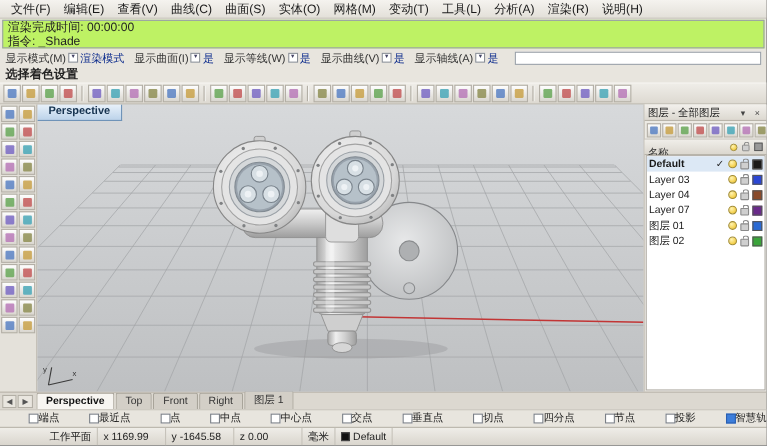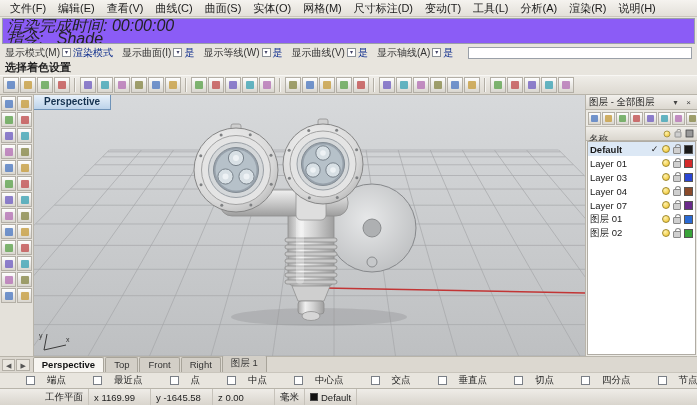--- a/index.html
+++ b/index.html
@@ -6,22 +6,22 @@
   *{box-sizing:border-box;}
   .window{width:697px;height:405px;display:flex;flex-direction:column;background:#e8e5de;
     font-family:"Liberation Sans",sans-serif;font-size:11px;color:#1a1a1a;position:relative;overflow:hidden;}
 
   
   .menubar{height:17px;display:flex;align-items:center;padding:0 4px;
     background:linear-gradient(#f5f3ef,#e3e0d9);border-bottom:1px solid #c9c5bc;flex:none;}
   .mitem{padding:1px 6px;white-space:nowrap;cursor:default;}
 
   
-  .cmdwrap{margin:1px 2px;background:#8b5cf6;border:1px solid #9aa0a8;height:26px;overflow:hidden;
-    font-size:16px;line-height:13px;padding:0 4px;color:#222;flex:none;font-style:italic;}
+  .cmdwrap{margin:1px 2px;background:#bef264;border:1px solid #9aa0a8;height:26px;overflow:hidden;
+    font-size:11px;line-height:13px;padding:0 4px;color:#222;flex:none;}
 
   
   .optrow{height:15px;display:flex;align-items:center;gap:9px;padding:0 5px;font-size:10px;flex:none;}
   .chip{display:flex;align-items:center;gap:2px;white-space:nowrap;}
   .clabel{color:#333;}
   .cbox{width:9px;height:9px;border:1px solid #8a8f96;background:#fff;font-size:6px;line-height:7px;
     text-align:center;color:#446;}
   .cval{color:#0a2a8c;}
   .cmdinput{flex:1;height:12px;background:#fff;border:1px solid #9aa0a8;margin-left:6px;}
 
@@ -82,21 +82,21 @@
   .tarrow{font-size:7px;padding:2px 3px;color:#555;border:1px solid #b3afa6;background:#e9e6df;height:12px;
     line-height:7px;margin:0 1px 1px 0;cursor:default;}
   .tabstrip{display:flex;align-items:flex-end;margin-left:2px;}
   .vtab{font-size:9.5px;padding:1px 8px 2px;border:1px solid #a8a49a;border-bottom:none;background:#d3cfc7;
     margin-right:1px;color:#333;border-radius:2px 2px 0 0;white-space:nowrap;cursor:default;}
   .vtab.act{background:#f7f5f1;font-weight:bold;color:#111;}
 
   
   .osnaprow{height:16px;display:flex;align-items:center;gap:7px;padding:0 6px;background:#e8e5de;
     border-top:1px solid #c9c5bc;font-size:9.5px;flex:none;}
-  .snap{display:flex;align-items:center;gap:12px;white-space:nowrap;cursor:default;padding-left:20px;}
+  .snap{display:flex;align-items:center;gap:0;white-space:nowrap;cursor:default;padding-left:20px;}
   .cb{width:9px;height:9px;border:1px solid #7a7f86;background:#fff;flex:none;}
   .cb.on{background:#3d7edb;border-color:#2a5faf;}
 
   
   .statusrow{height:17px;display:flex;align-items:center;background:linear-gradient(#efede8,#d9d5cd);
     border-top:1px solid #b8b4aa;font-size:9.5px;color:#222;flex:none;padding-left:40px;}
   .sseg{padding:0 5px;border-right:1px solid #c6c2ba;height:100%;display:flex;align-items:center;white-space:nowrap;}
   .coord{min-width:62px;}
   .chipc{width:8px;height:8px;border:1px solid #444;background:#111;margin-right:3px;flex:none;}
   .stogs{display:flex;height:100%;}
@@ -108,21 +108,20 @@
 <div class="window">
 
   <div class="menubar">
       <span class="mitem">文件(F)</span>
       <span class="mitem">编辑(E)</span>
       <span class="mitem">查看(V)</span>
       <span class="mitem">曲线(C)</span>
       <span class="mitem">曲面(S)</span>
       <span class="mitem">实体(O)</span>
       <span class="mitem">网格(M)</span>
-      <span class="mitem">尺寸标注(D)</span>
       <span class="mitem">变动(T)</span>
       <span class="mitem">工具(L)</span>
       <span class="mitem">分析(A)</span>
       <span class="mitem">渲染(R)</span>
       <span class="mitem">说明(H)</span>
     </div>
 
   <div class="cmdwrap">
     <div>渲染完成时间: 00:00:00</div>
     <div>指令: _Shade</div>
@@ -543,27 +542,20 @@
       </div>
       <div class="playerlist">
           <div class="lrow cur">
             <span class="lname">Default</span>
             <span class="lcheck">✓</span>
             <span class="lbulb"></span>
             <span class="llock"></span>
             <span class="lswatch" style="background: rgb(26, 26, 26);"></span>
           </div>
           <div class="lrow">
-            <span class="lname">Layer 01</span>
-            <span class="lcheck"></span>
-            <span class="lbulb"></span>
-            <span class="llock"></span>
-            <span class="lswatch" style="background: rgb(212, 42, 42);"></span>
-          </div>
-          <div class="lrow">
             <span class="lname">Layer 03</span>
             <span class="lcheck"></span>
             <span class="lbulb"></span>
             <span class="llock"></span>
             <span class="lswatch" style="background: rgb(42, 70, 212);"></span>
           </div>
           <div class="lrow">
             <span class="lname">Layer 04</span>
             <span class="lcheck"></span>
             <span class="lbulb"></span>

